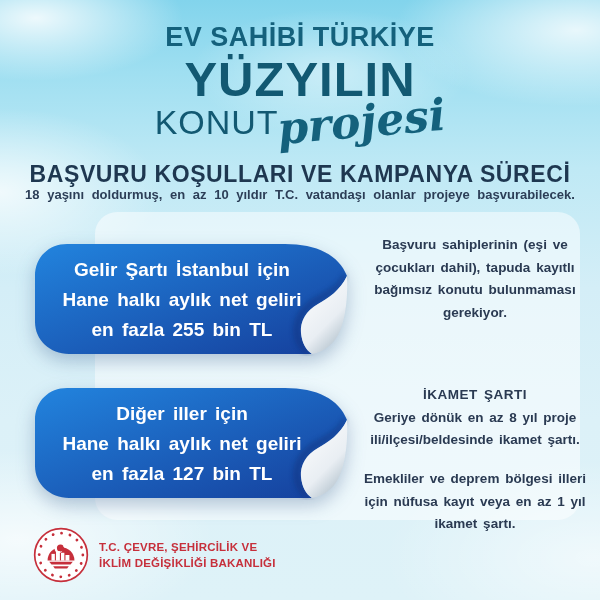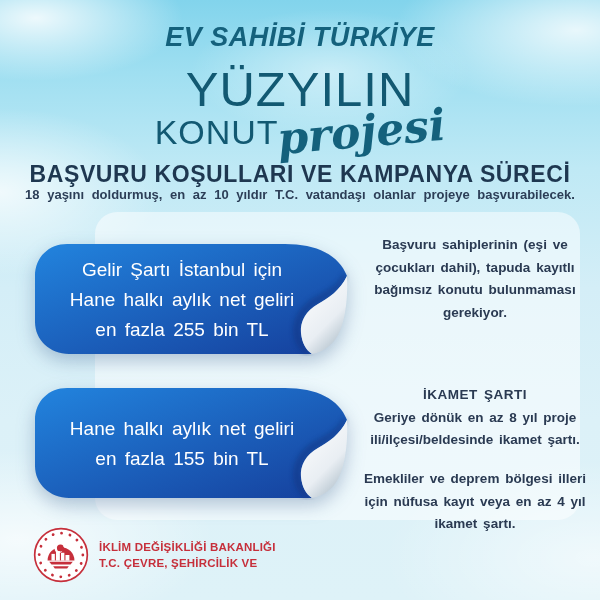--- a/index.html
+++ b/index.html
@@ -14,38 +14,38 @@
       radial-gradient(ellipse 280px 130px at 3% 90%, rgba(255,255,255,.7), transparent 70%),
       radial-gradient(ellipse 300px 140px at 99% 93%, rgba(255,255,255,.55), transparent 70%),
       linear-gradient(180deg,#82d4ec 0%,#9fdff1 12%,#bfe9f5 28%,#d4eef7 48%,#dcf1f8 70%,#def2f8 100%);
   }
   .panel{
     position:absolute;left:95px;top:212px;width:485px;height:308px;
     background:rgba(255,255,255,.5);border-radius:22px;
   }
   
   .header{position:absolute;top:22px;left:0;width:600px;text-align:center;color:#14607c;}
-  .h-line1{font-size:27px;font-weight:800;font-style:italic;letter-spacing:.5px;color:#14617c;}
-  .h-line2{font-size:49px;font-weight:400;letter-spacing:1px;line-height:1.0;margin-top:12px;color:#125972;}
+  .h-line1{font-size:27px;font-weight:800;letter-spacing:.5px;color:#14617c;}
+  .h-line2{font-size:49px;font-weight:700;letter-spacing:1px;line-height:1.0;margin-top:2px;color:#125972;}
   .h-line3{margin-top:-4px;line-height:1;white-space:nowrap;}
   .h-konut{font-size:34px;font-weight:400;letter-spacing:1px;color:#125972;vertical-align:middle;}
   .h-script{font-family:"DejaVu Serif",serif;font-style:italic;font-size:44px;font-weight:700;
     color:#14617c;margin-left:-2px;display:inline-block;transform:rotate(-5deg);vertical-align:middle;}
   
   .intro-title{position:absolute;top:161px;left:0;width:600px;text-align:center;
     font-size:23px;font-weight:800;letter-spacing:.6px;color:#1e3750;}
   .intro-sub{position:absolute;top:187px;left:0;width:600px;text-align:center;
     font-size:13px;font-weight:600;word-spacing:4px;color:#2c3e57;}
   
   .card{position:absolute;left:35px;width:315px;height:112px;}
   .card.c1{top:244px;} .card.c2{top:388px;}
   .card svg{position:absolute;inset:0;filter:drop-shadow(0 7px 9px rgba(20,60,120,.28));}
   .card-text{
     position:absolute;left:0;top:50%;transform:translateY(-50%);width:294px;text-align:center;
-    color:#ffffff;font-size:19px;font-weight:400;line-height:30px;word-spacing:3px;
+    color:#ffffff;font-size:19px;font-weight:700;line-height:30px;word-spacing:3px;
   }
   
   .note{position:absolute;left:352px;width:246px;text-align:center;color:#2a3a52;}
   .note.n1{top:234px;} .note.n2{top:384px;}
   .note p{margin:0;font-size:13.5px;font-weight:700;line-height:1.68;word-spacing:2px;}
   .note p.gap{margin-top:16px;}
   .note .it{font-style:italic;font-weight:600;}
   .note-heading{font-size:14px;font-weight:800;letter-spacing:.5px;margin:0 0 2px 0;}
   
   .footer{position:absolute;left:33px;top:527px;display:flex;align-items:center;}
@@ -112,49 +112,50 @@
         </linearGradient>
         <filter id="soft2" x="-30%" y="-30%" width="160%" height="160%">
             <feGaussianBlur stdDeviation="2.4"></feGaussianBlur>
           </filter>
       </defs>
       <path d="M32 0 L250 0 C282 0 304 11 312 32 C305 47 293 54 283 60 C271 67 265 77 266 89 C267 99 271 106 277 110 L34 110 C15 110 0 96 0 78 L0 32 C0 13 14 0 32 0 Z" fill="url(#blu2)"></path>
       <path d="M312 32 C305 47 293 54 283 60 C271 67 265 77 266 89 C267 99 271 106 277 110 L270 110 C261 103 258 95 258 86 C258 73 266 61 278 54 C290 47 301 43 308 30 Z" fill="#0c2a6e" opacity="0.35" filter="url(#soft2)"></path>
       <path d="M312 32 C305 47 293 54 283 60 C271 67 265 77 266 89 C267 99 271 106 277 110 C290 108 300 99 305 87 C311 73 313 50 312 32 Z" fill="url(#fold2)"></path>
     </svg>
     <div class="card-text">
+      <div>Diğer iller için</div>
       <div>Hane halkı aylık net geliri</div>
-      <div>en fazla 155 bin TL</div>
+      <div>en fazla 127 bin TL</div>
     </div>
   </div>
 
   <div class="note n1">
     <p>Başvuru sahiplerinin (eşi ve çocukları dahil), tapuda kayıtlı bağımsız konutu bulunmaması gerekiyor.</p>
   </div>
 
   <div class="note n2">
     <p class="note-heading">İKAMET ŞARTI</p>
     <p>Geriye dönük en az 8 yıl proje ili/ilçesi/beldesinde ikamet şartı.</p>
-    <p class="gap">Emekliler ve deprem bölgesi illeri için nüfusa kayıt veya en az 4 yıl ikamet şartı.</p>
+    <p class="gap">Emekliler ve deprem bölgesi illeri için nüfusa kayıt veya en az 1 yıl ikamet şartı.</p>
   </div>
 
   <div class="footer">
     <svg class="seal" viewBox="0 0 100 100">
       <circle cx="50" cy="50" r="47" fill="#ffffff" stroke="#c62f3b" stroke-width="3"></circle>
       <circle cx="50" cy="50" r="39" fill="none" stroke="#c62f3b" stroke-width="5" stroke-dasharray="0.1 15.2" stroke-linecap="round"></circle>
       <path d="M26 60 A24 24 0 1 1 74 60 Z" fill="#c62f3b"></path>
       <circle cx="46" cy="39" r="7.5" fill="#ffffff"></circle>
       <circle cx="49" cy="37.5" r="6.3" fill="#c62f3b"></circle>
       <circle cx="56" cy="34" r="2" fill="#ffffff"></circle>
       <rect x="33" y="48" width="6" height="12" fill="#ffffff"></rect>
       <rect x="41" y="43" width="7" height="17" fill="#ffffff"></rect>
       <rect x="50" y="46" width="6" height="14" fill="#ffffff"></rect>
       <rect x="58" y="50" width="7" height="10" fill="#ffffff"></rect>
       <path d="M29 62 L71 62 L67 67 L33 67 Z" fill="#c62f3b"></path>
       <path d="M36 70 L64 70 L61 74 L39 74 Z" fill="#c62f3b"></path>
     </svg>
     <div class="ministry">
+      <div>T.C. ÇEVRE, ŞEHİRCİLİK VE</div>
       <div>İKLİM DEĞİŞİKLİĞİ BAKANLIĞI</div>
-      <div>T.C. ÇEVRE, ŞEHİRCİLİK VE</div>
     </div>
   </div>
 
 </div>
 
 </body></html>

